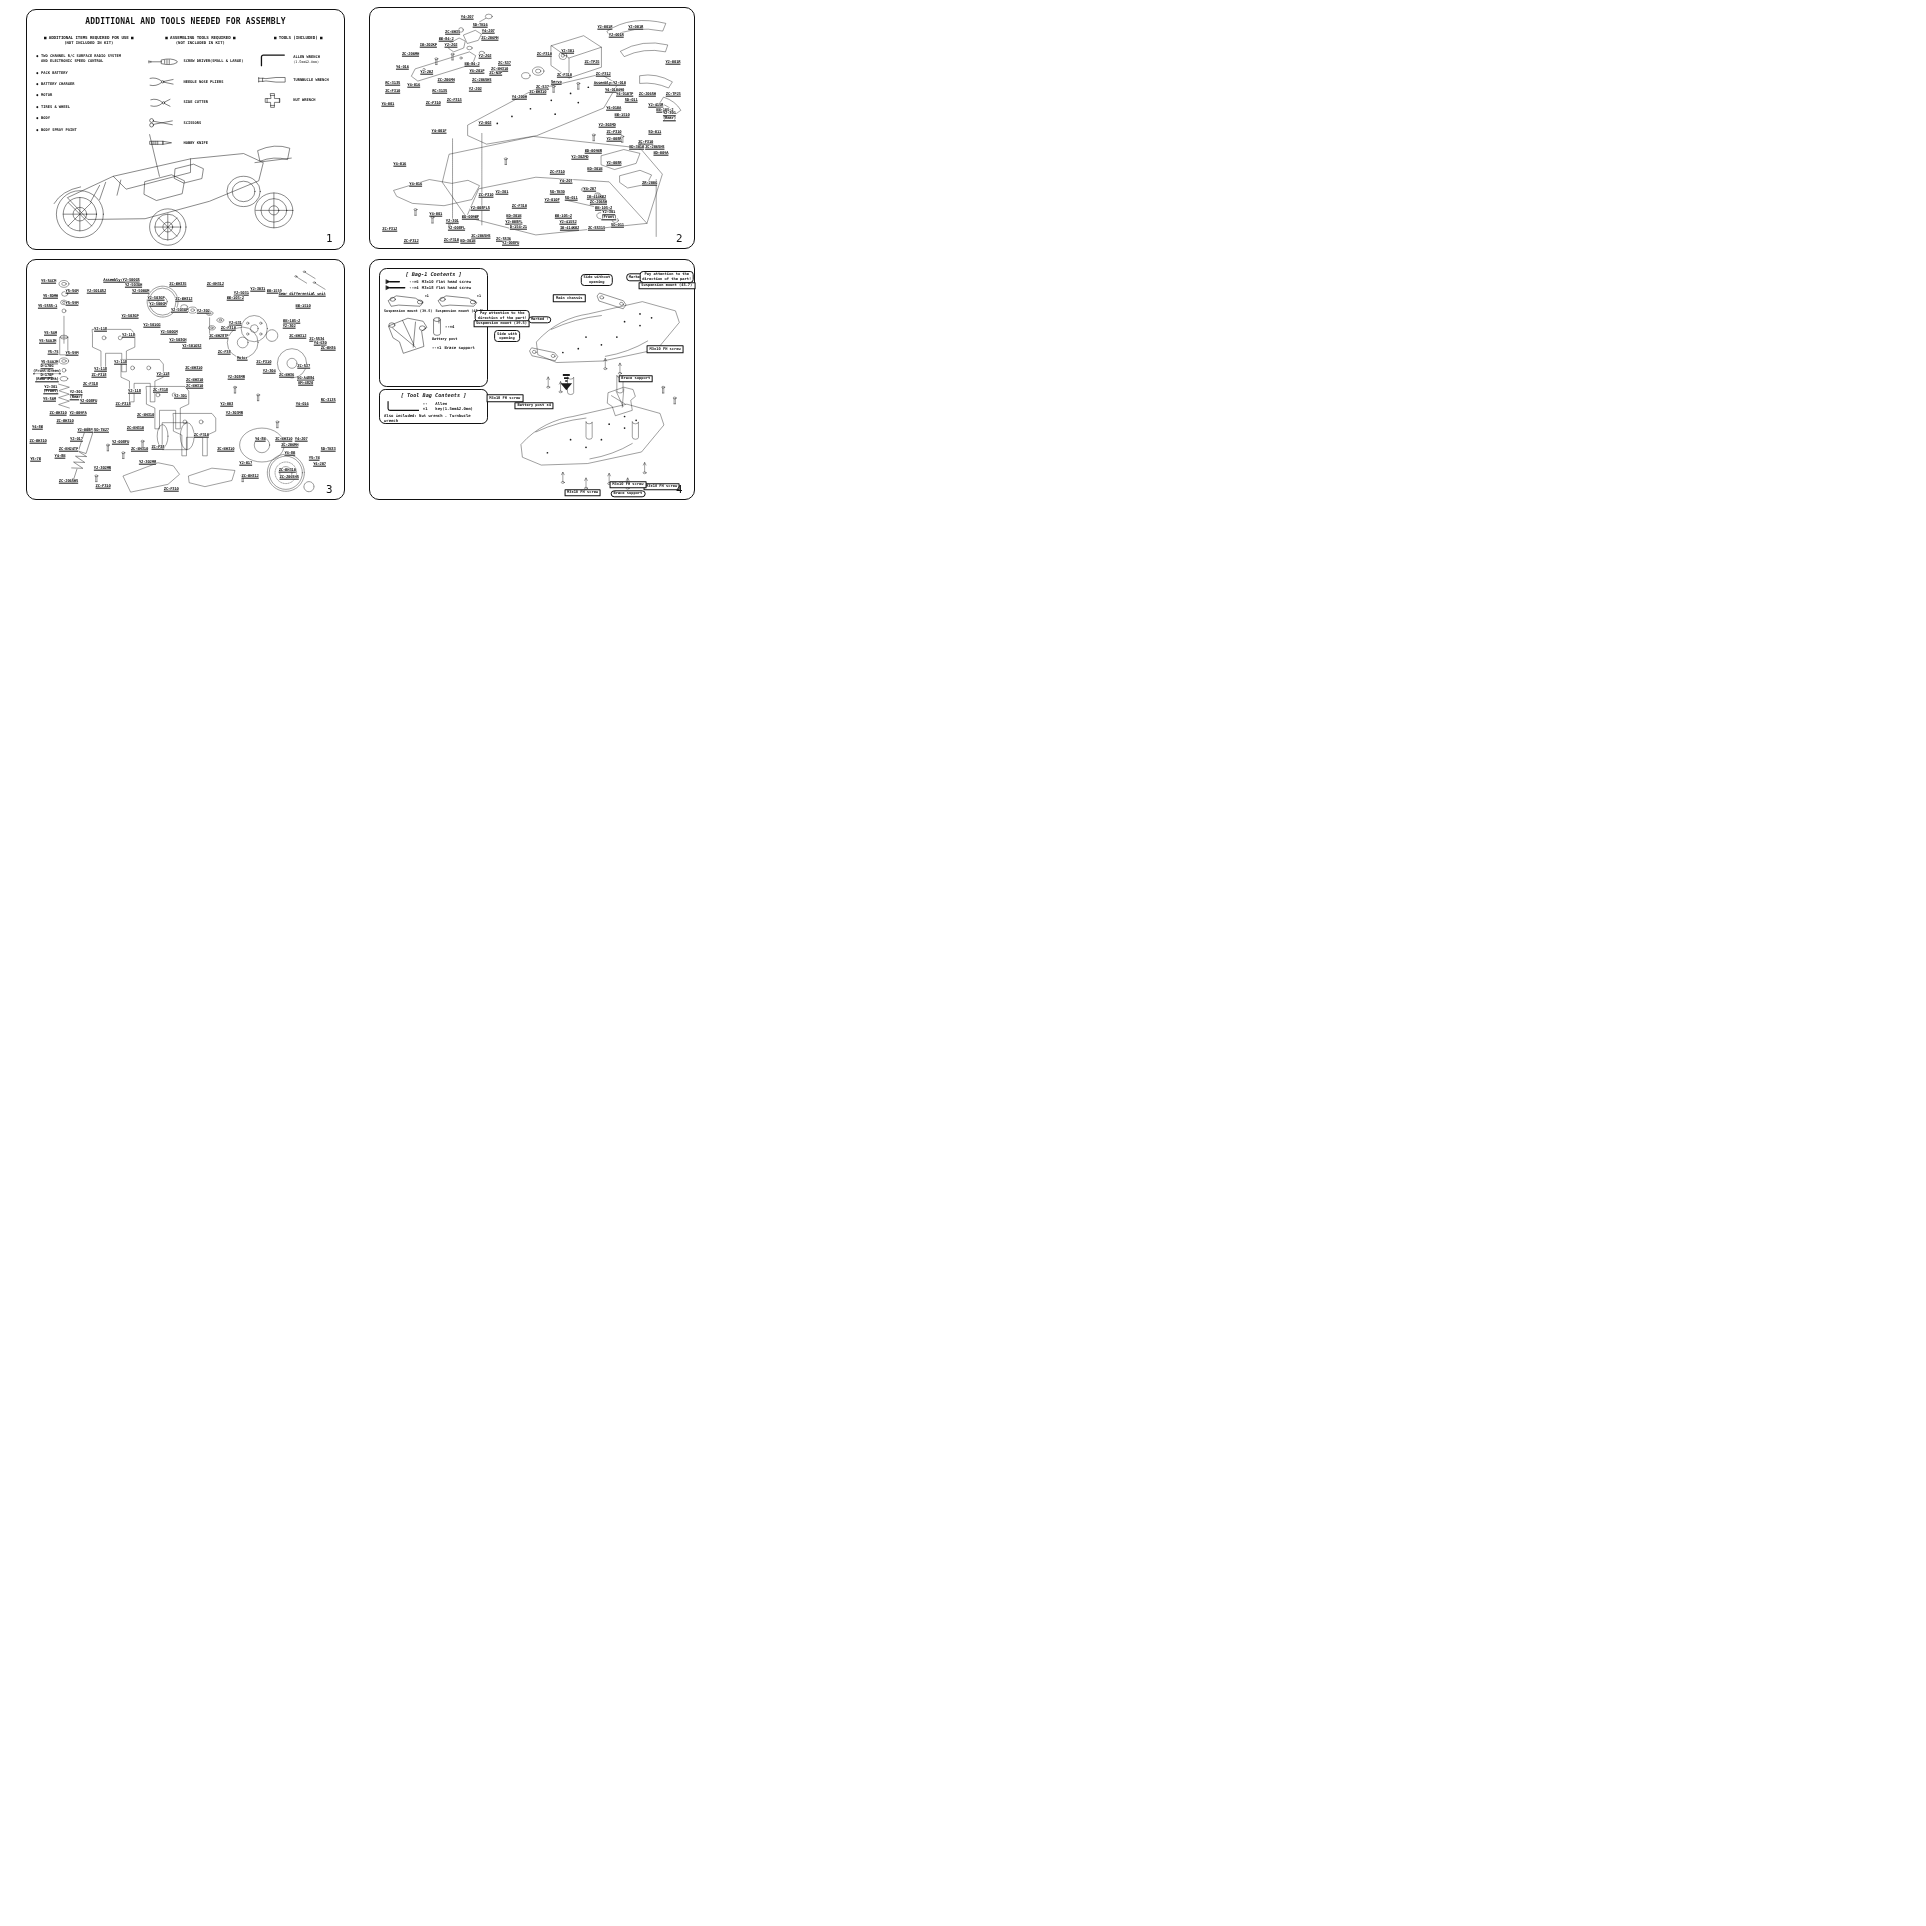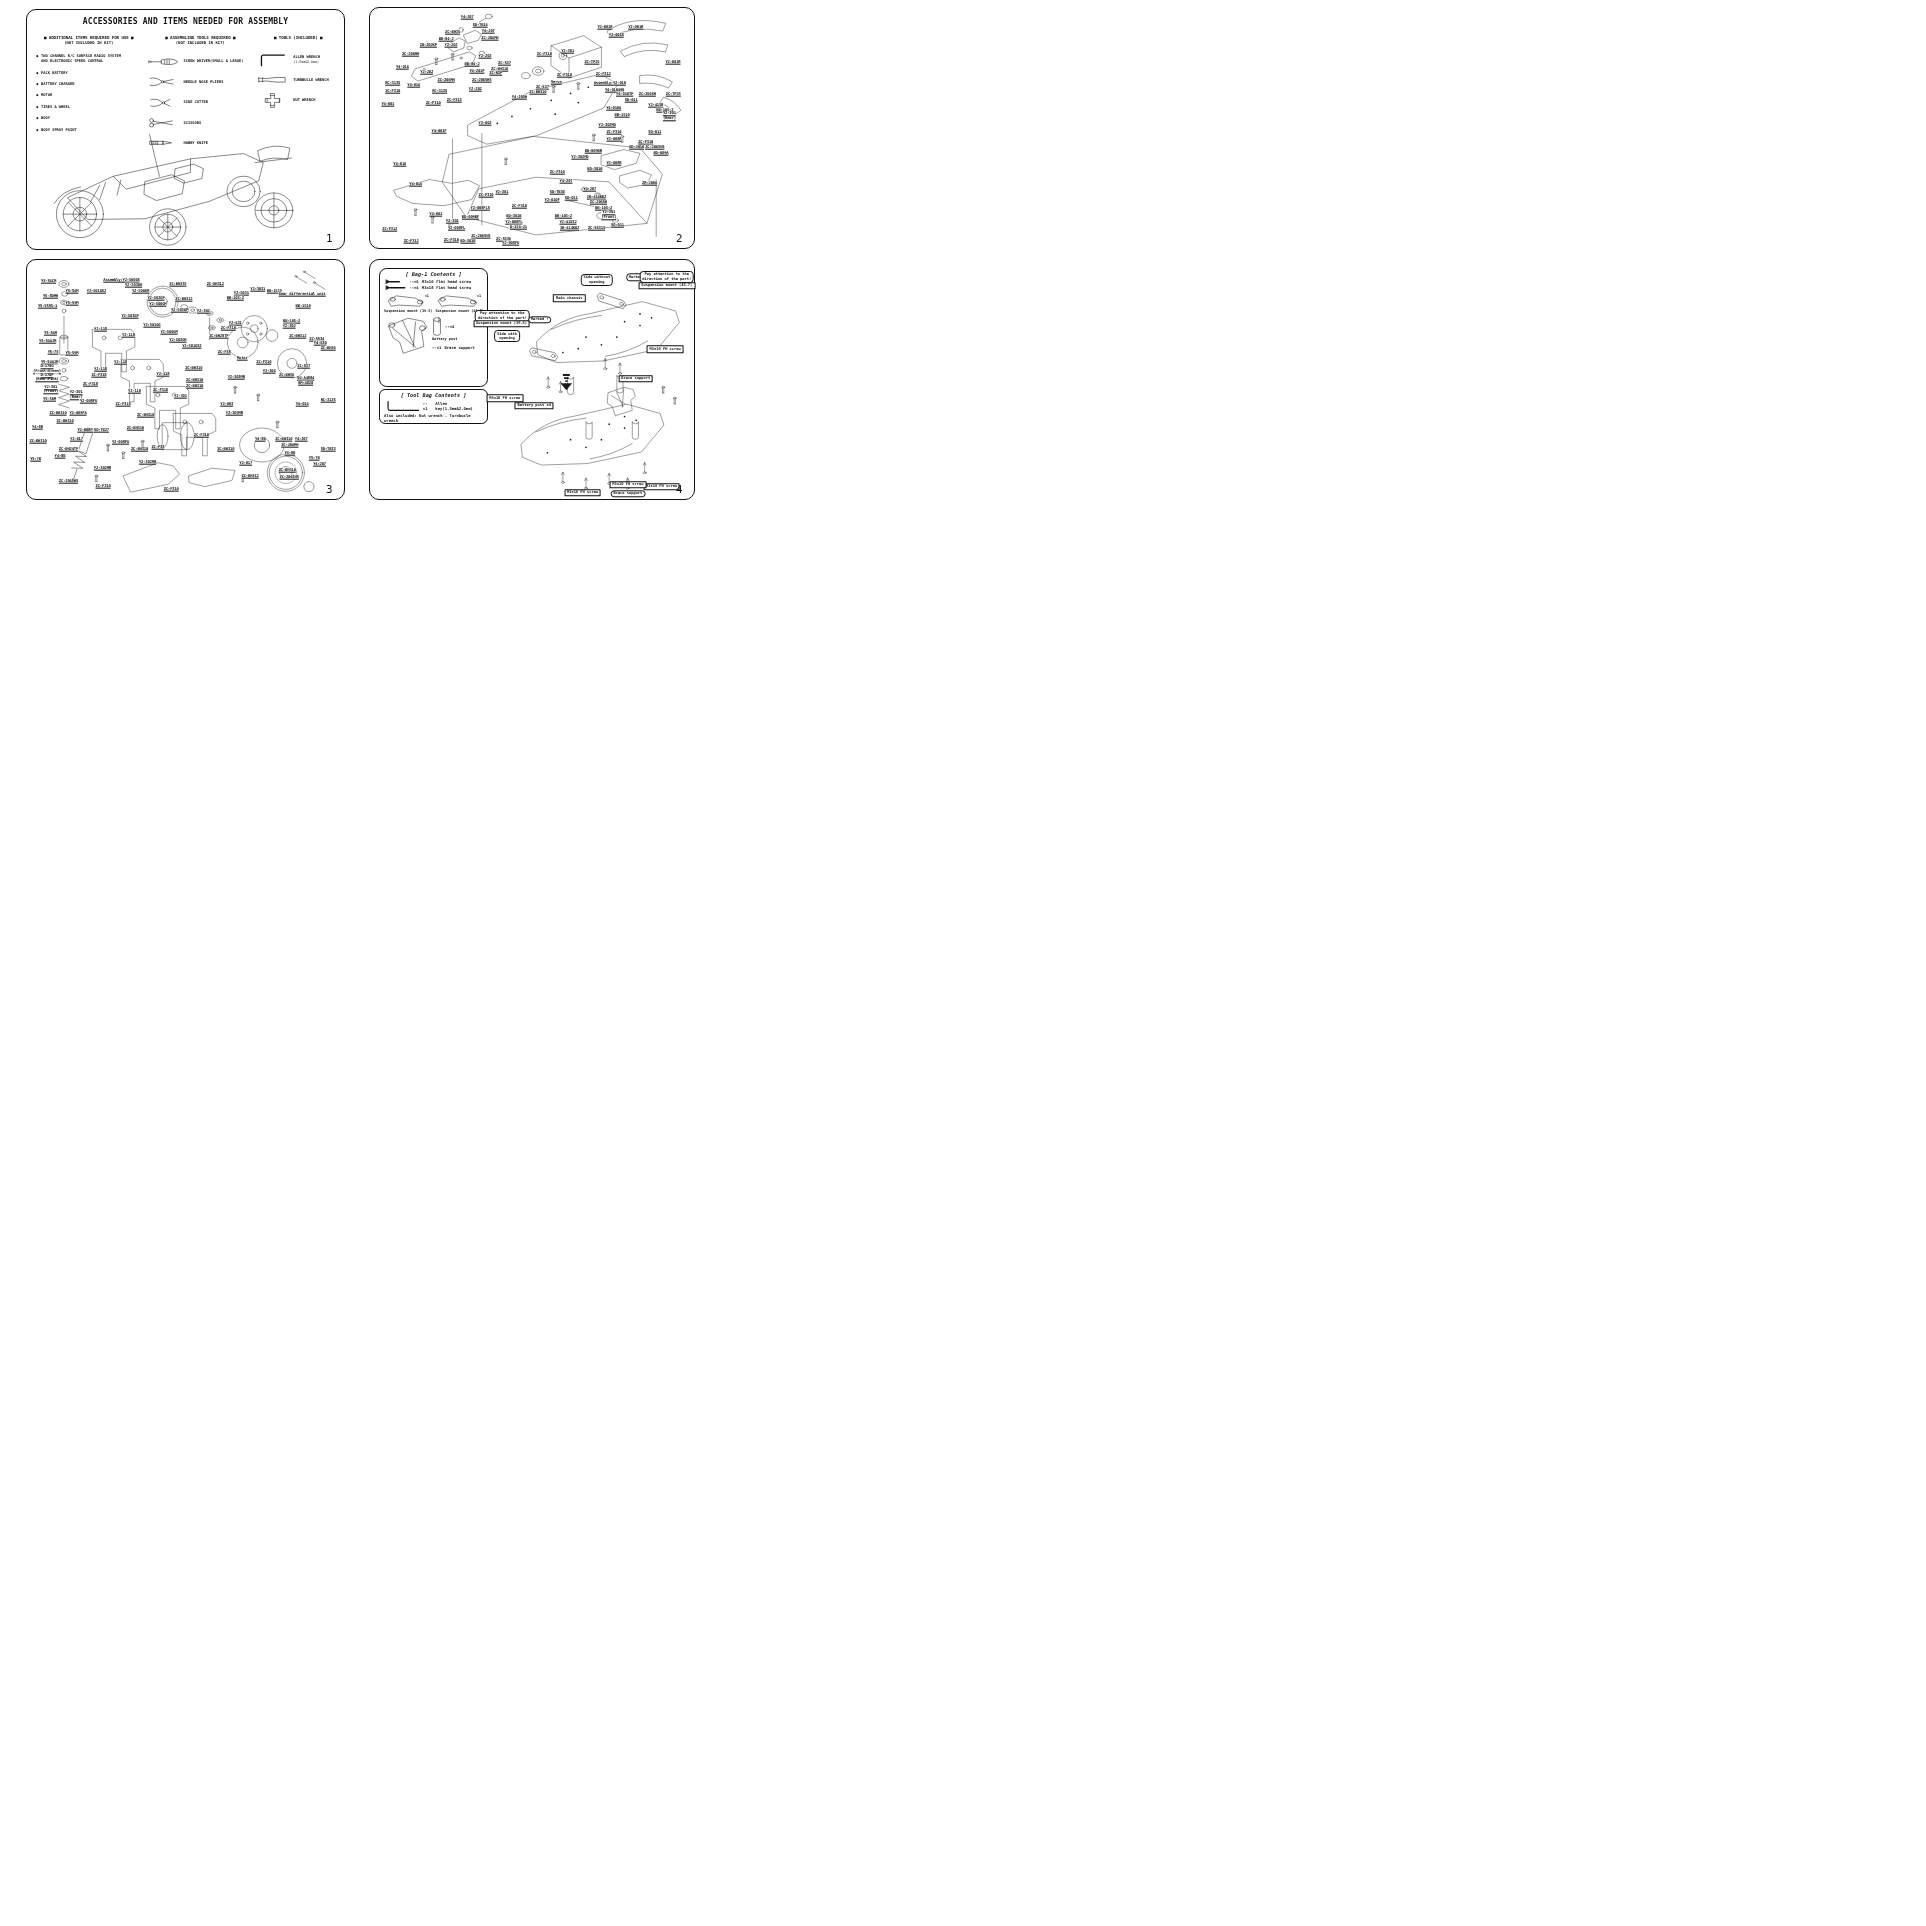--- a/index.html
+++ b/index.html
@@ -86,21 +86,21 @@
         <path d="M0,0 h100 l10,12 v34 l-22,10 v54 h-12 v-48 h-42 v48 h-12 v-54 l-22,-10 v-34 z"></path>
         <circle cx="30" cy="22" r="5"></circle>
         <circle cx="72" cy="22" r="5"></circle>
       </g>
   </defs>
 </svg>
 
 <div id="sheet">
 
   <section class="panel" id="panel1">
-    <h1 class="p1-title">ACCESSORIES AND ITEMS NEEDED FOR ASSEMBLY</h1>
+    <h1 class="p1-title">ADDITIONAL AND TOOLS NEEDED FOR ASSEMBLY</h1>
     <div class="p1-cols">
       <div>
         <div class="colhdr">■  ADDITIONAL ITEMS REQUIRED FOR USE  ■</div>
         <div class="colsub">(NOT INCLUDED IN KIT)</div>
         <ul class="itemlist">
           <li>
               <span class="pre">TWO CHANNEL R/C SURFACE RADIO SYSTEM
 AND ELECTRONIC SPEED CONTROL</span>
             </li>
           <li>

